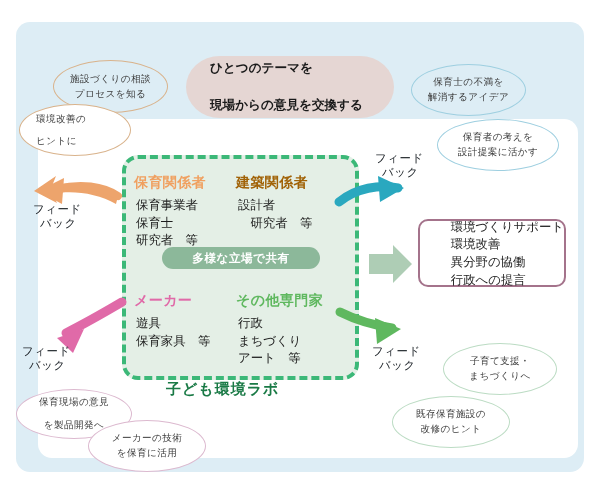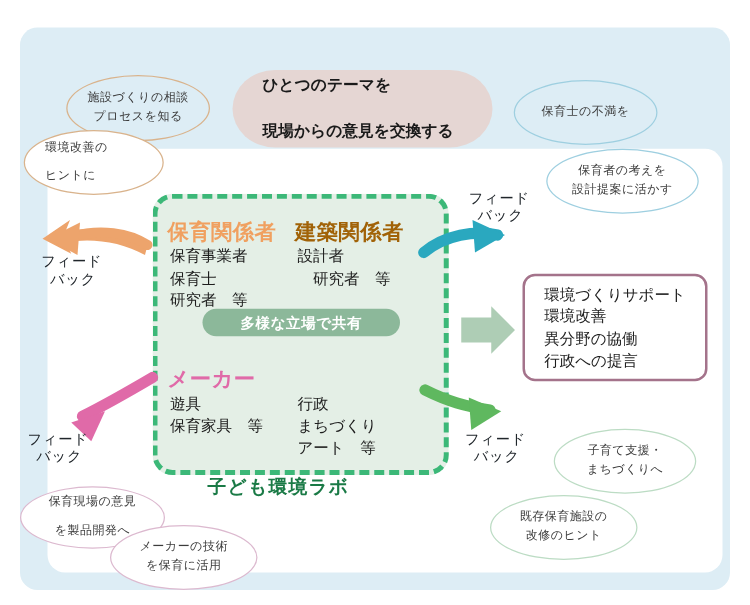--- a/index.html
+++ b/index.html
@@ -106,21 +106,21 @@
     top: 155px;
     width: 237px;
     height: 225px;
     background: #e4efe6;
     border: 4px dashed #3cb878;
     border-radius: 16px;
     box-sizing: border-box;
   }
   .lab-title {
     position: absolute;
-    font-size: 17px;
+    font-size: 14px;
     font-weight: bold;
     letter-spacing: 0.4px;
     white-space: nowrap;
   }
   .lab-list {
     position: absolute;
     font-size: 12.4px;
     color: #1d1d1d;
     line-height: 1.42;
     white-space: pre;
@@ -151,28 +151,28 @@
     letter-spacing: 1px;
     white-space: nowrap;
   }
 
   
   .outcome-box {
     position: absolute;
     left: 418px;
     top: 219px;
     width: 148px;
-    height: 86px;
+    height: 68px;
     border: 2px solid #a4738b;
     border-radius: 10px;
     background: #ffffff;
     box-sizing: border-box;
     display: flex;
     align-items: center;
-    justify-content: center;
+    justify-content: flex-end;
   }
   .outcome-list {
     font-size: 12.4px;
     color: #1d1d1d;
     line-height: 1.42;
     white-space: pre;
     text-align: left;
   }
 
   
@@ -209,20 +209,21 @@
     <span>プロセスを知る</span>
   </div>
 
   <div class="ellipse" style="left:19px; top:104px; width:112px; height:52px; border:1.3px solid #d9b38c; align-items:flex-start; padding-left:16px;gap:7px;">
     <span>環境改善の</span>
     <span>ヒントに</span>
   </div>
 
   <div class="ellipse on-blue" style="left:411px; top:64px; width:115px; height:52px; border:1.3px solid #9ecfe0;">
     <span>保育士の不満を</span>
+    <span>解消するアイデア</span>
   </div>
 
   <div class="ellipse" style="left:437px; top:119px; width:122px; height:52px; border:1.3px solid #9ecfe0;">
     <span>保育者の考えを</span>
     <span>設計提案に活かす</span>
   </div>
 
   <div class="ellipse" style="left:16px; top:389px; width:116px; height:50px; border:1.3px solid #dcb9cf;gap:8px;">
     <span>保育現場の意見</span>
     <span>を製品開発へ</span>
@@ -253,20 +254,21 @@
   <div class="lab-title" style="left:236px; top:174px; color:#a16207;font-family:Liberation Mono, monospace;">建築関係者</div>
   <div class="lab-list" style="left:238px; top:196px;">設計者
 　研究者　等</div>
 
   <div class="share-pill">多様な立場で共有</div>
 
   <div class="lab-title" style="left:134px; top:292px; color:#e06aa8;">メーカー</div>
   <div class="lab-list" style="left:136px; top:314px;">遊具
 保育家具　等</div>
 
+  <div class="lab-title" style="left:236px; top:292px; color:#5fb85f;">その他専門家</div>
   <div class="lab-list" style="left:238px; top:314px;">行政
 まちづくり
 アート　等</div>
 
   <div class="lab-caption">子ども環境ラボ</div>
 
   <div class="outcome-box">
     <div class="outcome-list">環境づくりサポート
 環境改善
 異分野の協働

